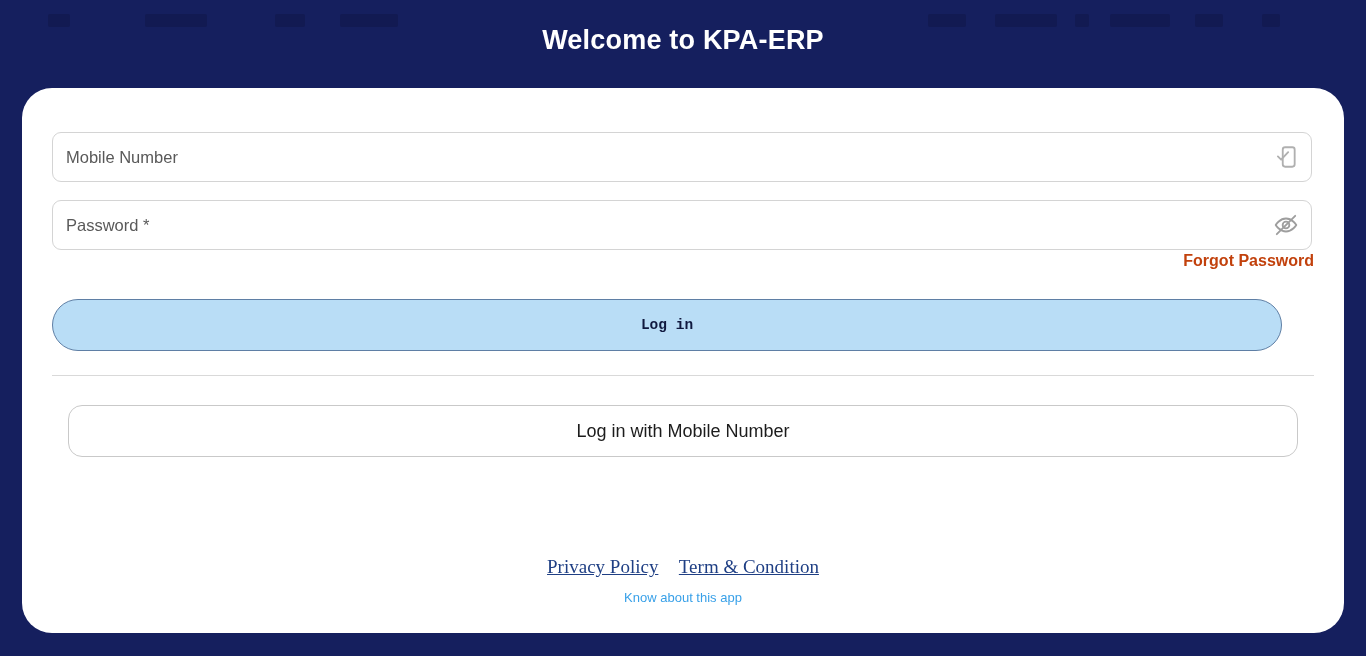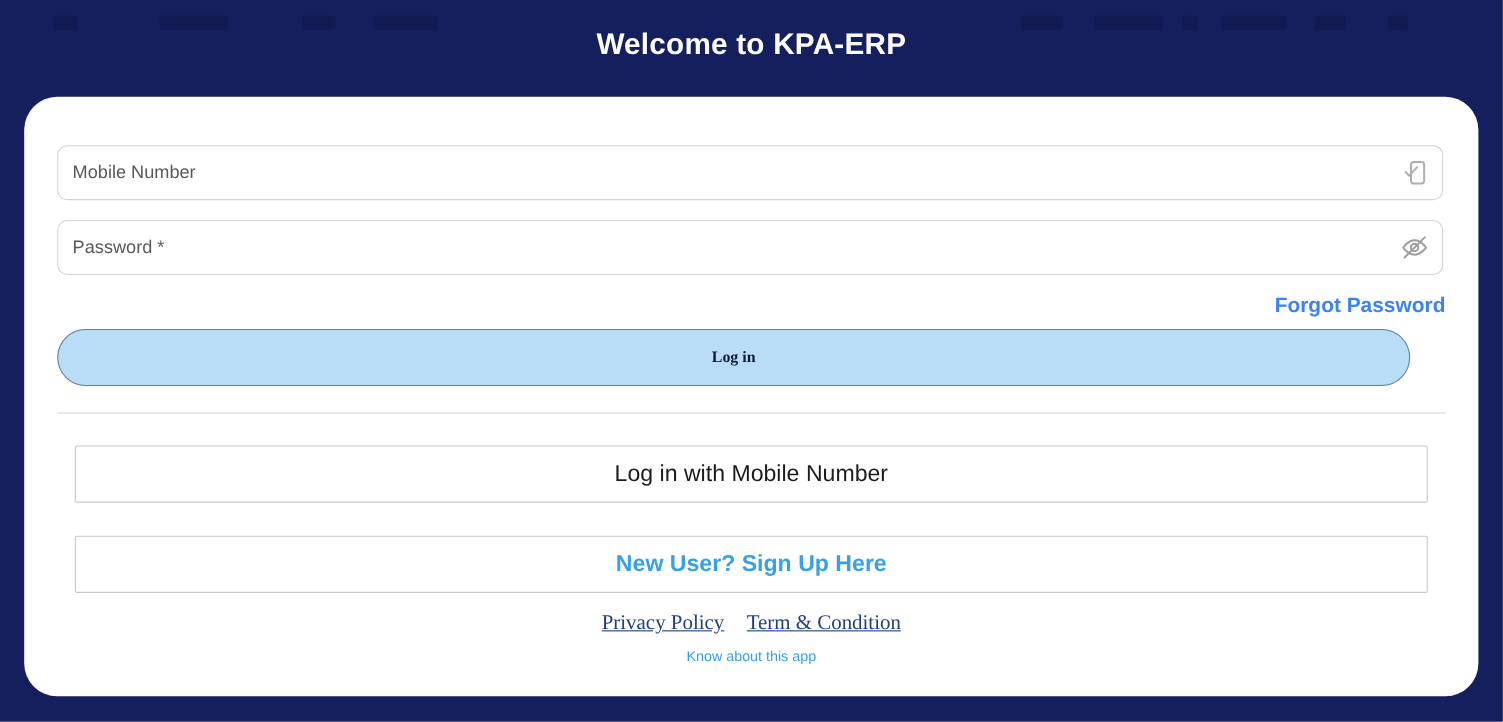--- a/index.html
+++ b/index.html
@@ -95,43 +95,43 @@
     right: 12px;
     top: 11px;
     width: 26px;
     height: 26px;
   }
 
   
   .forgot {
     position: absolute;
     right: 30px;
-    top: 180px;
-    font-size: 19px;
-    font-weight: bold;
-    color: #3b82f6;
+    top: 164px;
+    font-size: 16px;
+    font-weight: bold;
+    color: #c2410c;
     cursor: pointer;
     white-space: nowrap;
   }
 
   
   .btn-login {
     position: absolute;
     left: 30px;
     top: 211px;
     width: 1230px;
     height: 52px;
     box-sizing: border-box;
     background: #b9ddf6;
     border: 1px solid #5f7fa5;
     border-radius: 26px;
     color: #10193f;
     font-size: 14.5px;
     font-weight: bold;
-    font-family: Liberation Serif, serif;
+    font-family: Liberation Mono, monospace;
     cursor: pointer;
     padding: 0;
     line-height: 50px;
     text-align: center;
   }
 
   
   .divider {
     position: absolute;
     left: 30px;
@@ -143,23 +143,23 @@
 
   
   .btn-outline {
     position: absolute;
     left: 46px;
     width: 1230px;
     height: 52px;
     box-sizing: border-box;
     background: #ffffff;
     border: 1px solid #c9c9c9;
-    border-radius: 2px;
+    border-radius: 14px;
     font-family: "Liberation Sans", sans-serif;
-    font-size: 21px;
+    font-size: 18px;
     cursor: pointer;
     padding: 0;
     line-height: 50px;
     text-align: center;
   }
   .btn-mobile-login {
     top: 317px;
     color: #1c1c1c;
   }
   .btn-signup {
@@ -240,21 +240,20 @@
     </div>
 
     <div class="forgot">Forgot Password</div>
 
     <button class="btn-login">Log in</button>
 
     <div class="divider"></div>
 
     <button class="btn-outline btn-mobile-login">Log in with Mobile Number</button>
 
-    <button class="btn-outline btn-signup">New User? Sign Up Here</button>
 
     <div class="footer-row footer-legal">
       <span class="link-legal">Privacy Policy</span>
       <span class="link-legal">Term &amp; Condition</span>
     </div>
 
     <div class="footer-row footer-about">
       <span class="link-about">Know about this app</span>
     </div>
 

